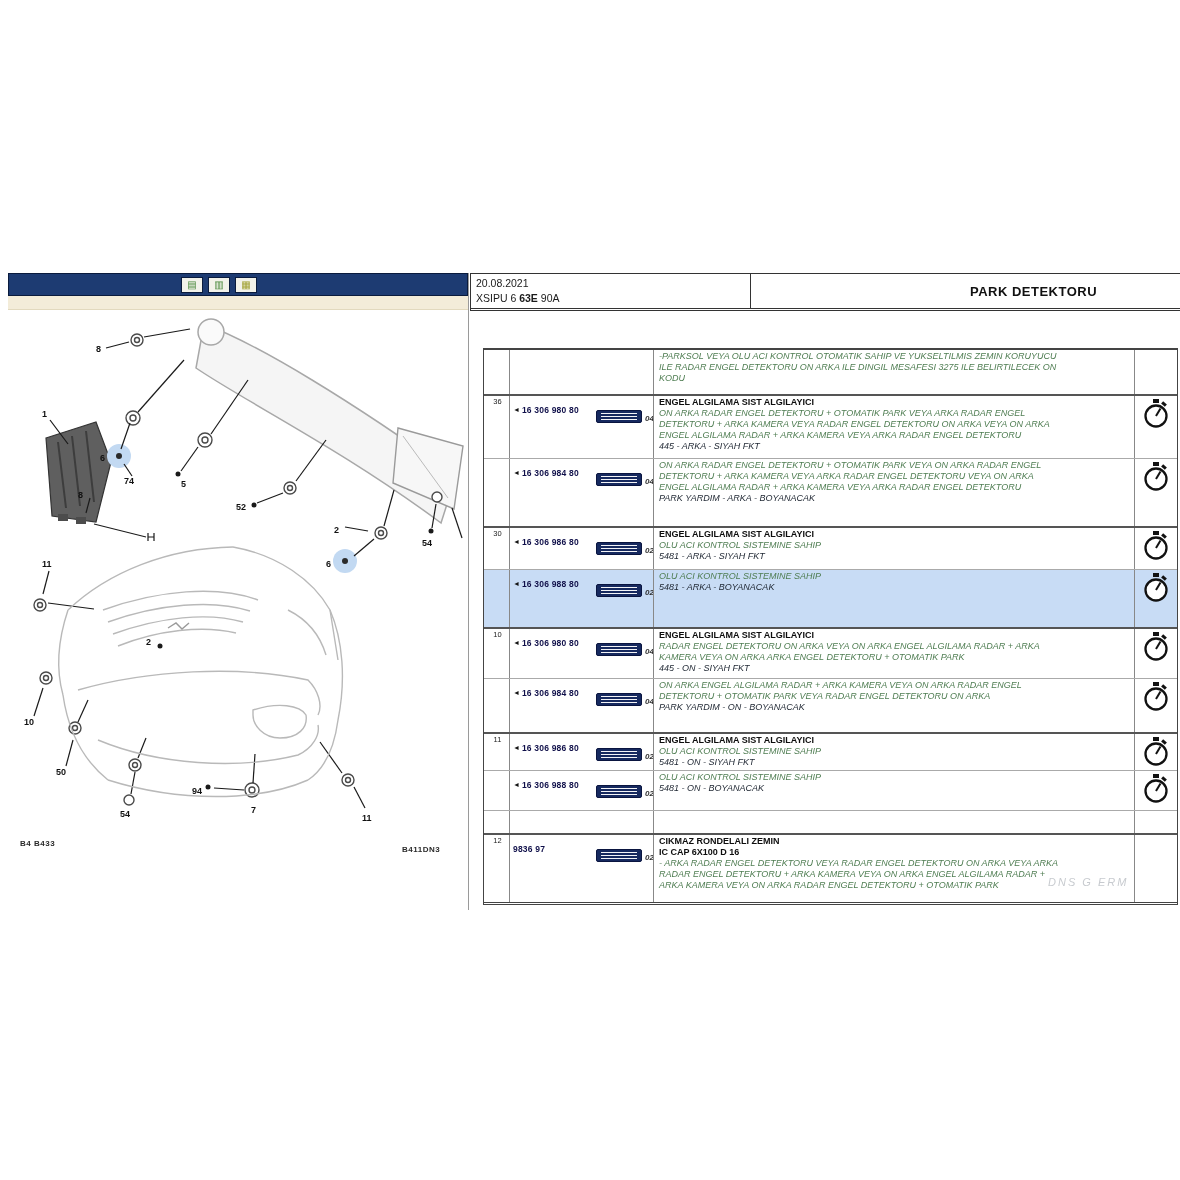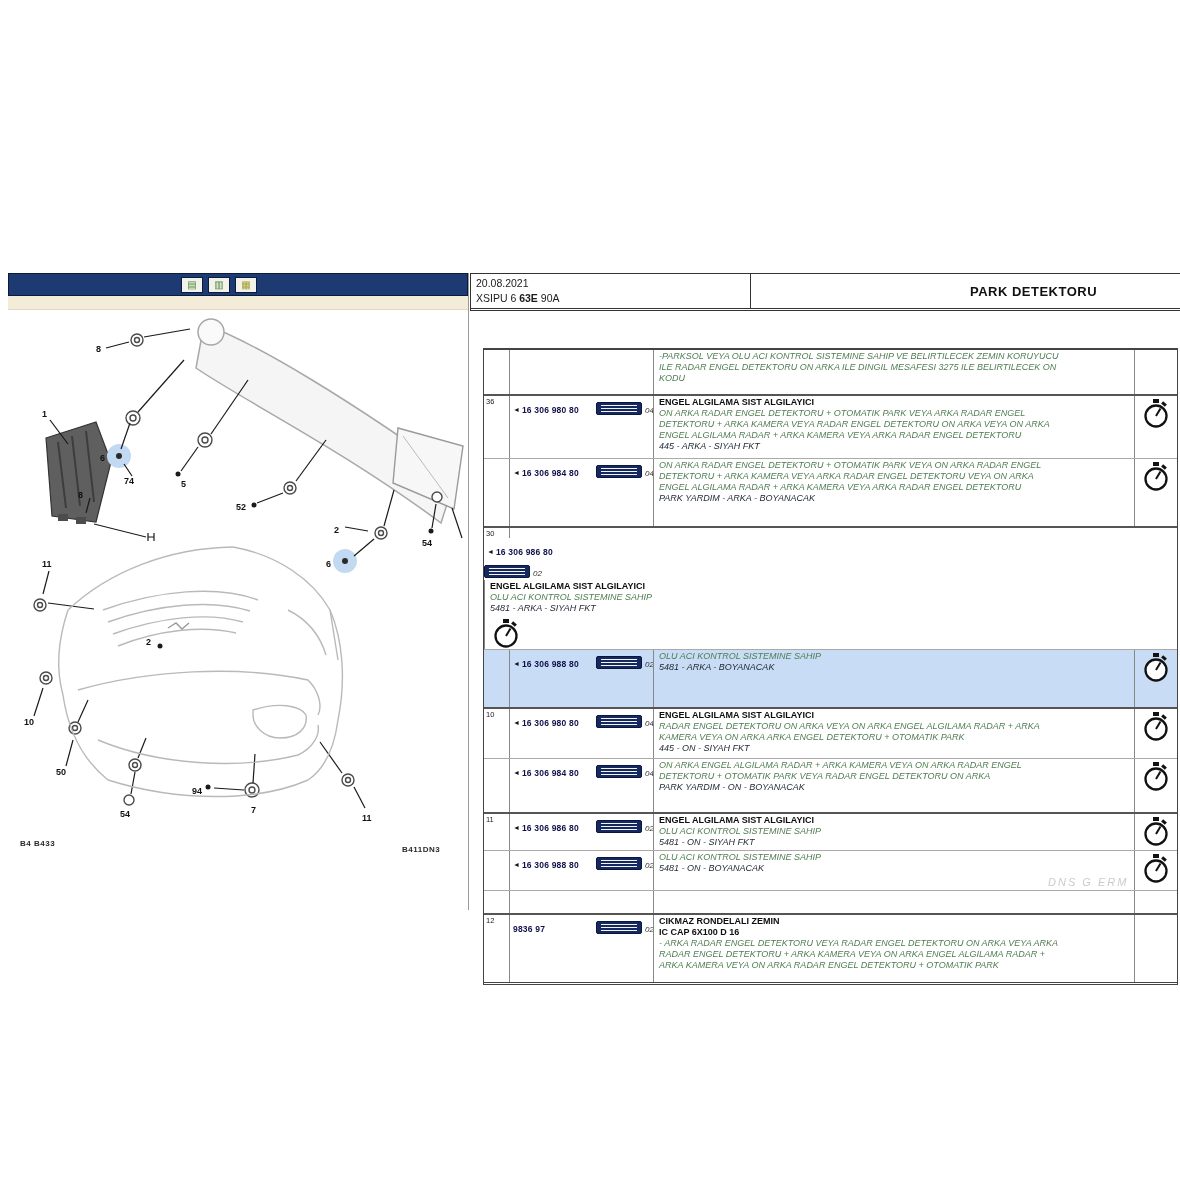--- a/index.html
+++ b/index.html
@@ -29,40 +29,40 @@
   .hcell-right{flex:1;display:flex;align-items:center;justify-content:center;
                font-size:13px;font-weight:bold;letter-spacing:.5px;color:#111;}
 
   .ptable{margin-left:13px;margin-top:37px;width:695px;box-sizing:border-box;
           border:1px solid #444;border-top:2px solid #444;border-bottom:3px double #444;
           font-style:italic;background:#fff;}
   .prow{display:flex;border-top:1px solid #aaa;}
   .prow.first{border-top:none;}
   .prow.gstart{border-top:2px solid #555;}
   .c-g{width:26px;border-right:1px solid #888;font-size:7.5px;font-style:normal;
-       color:#222;padding:1px 0 0 2px;box-sizing:border-box;flex:none;}
+       color:#222;padding:1px 0 0 2px;box-sizing:border-box;flex:none;text-align:center;}
   .c-p{width:86px;padding:3px 0 0 3px;box-sizing:border-box;flex:none;white-space:nowrap;}
-  .c-b{width:57px;padding-top:3px;box-sizing:border-box;flex:none;white-space:nowrap;}
+  .c-b{width:57px;padding-top:11px;box-sizing:border-box;flex:none;white-space:nowrap;font-weight:bold;}
   .c-d{flex:1;border-left:1px solid #888;padding:1px 5px 2px 5px;font-size:9px;
        line-height:11px;box-sizing:border-box;min-width:0;}
   .c-w{width:43px;border-left:1px solid #888;display:flex;justify-content:center;
        align-items:flex-start;padding-top:3px;box-sizing:border-box;flex:none;}
   .tri{font-size:7px;font-style:normal;color:#111;margin-right:2px;vertical-align:1px;}
   .pn{color:#10104a;font-weight:bold;font-style:normal;font-size:8.5px;letter-spacing:.2px;cursor:pointer;margin-top:28px;}
   .badge{display:inline-block;width:44px;height:11px;background:#16295f;border-radius:2px;
          position:relative;vertical-align:middle;cursor:pointer;border:1px solid #0a1540;}
   .badge-stripes{position:absolute;left:4px;right:4px;top:2px;bottom:2px;
          background:repeating-linear-gradient(0deg,rgba(255,255,255,.95) 0 1px,transparent 1px 3px);}
   .qty{font-size:8px;color:#2f2f2f;margin-left:3px;font-style:italic;}
   .gline{color:#4f7d52;}
   .dline{color:#1c2430;}
   .dhead{font-weight:bold;font-style:normal;color:#0d0d0d;}
   .hl{background:#c8dcf5;}
   .r-note{min-height:44px;}   .r-a1{min-height:62px;}  .r-a2{min-height:67px;}
-  .r-b1{min-height:41px;flex-direction:column;}     .r-b2{min-height:57px;}  .r-c1{min-height:49px;}
+  .r-b1{min-height:41px;}     .r-b2{min-height:57px;}  .r-c1{min-height:49px;}
   .r-c2{min-height:53px;}     .r-d1{min-height:34px;}  .r-d2{min-height:39px;}
   .r-sp{min-height:22px;}     .r-e{min-height:67px;}
   .watch{cursor:pointer;}
   .watermark{position:absolute;left:1048px;top:876px;font-size:11px;color:#9aa0a8;
              letter-spacing:2px;opacity:.55;font-style:italic;}
 </style>
 </head>
 <body>
 
 <div class="page">
@@ -216,21 +216,21 @@
       <div class="hcell-right">PARK DETEKTORU</div>
     </div>
 
     <div class="ptable">
 
       <div class="prow first r-note">
         <div class="c-g"></div>
         <div class="c-p"></div>
         <div class="c-b"></div>
         <div class="c-d">
-          <div class="gline">-PARKSOL VEYA OLU ACI KONTROL SISTEMINE SAHIP VE BELIRTILECEK ZEMIN KORUYUCU</div>
+          <div class="gline">-PARKSOL VEYA OLU ACI KONTROL OTOMATIK SAHIP VE YUKSELTILMIS ZEMIN KORUYUCU</div>
           <div class="gline">ILE RADAR ENGEL DETEKTORU ON ARKA ILE DINGIL MESAFESI 3275 ILE BELIRTILECEK ON</div>
           <div class="gline">KODU</div>
         </div>
         <div class="c-w"></div>
       </div>
 
       <div class="prow gstart r-a1">
         <div class="c-g">36</div>
         <div class="c-p"><span class="tri">◄</span><span class="pn">16 306 980 80</span></div>
         <div class="c-b"><span class="badge"><span class="badge-stripes"></span></span><span class="qty">04</span></div>

